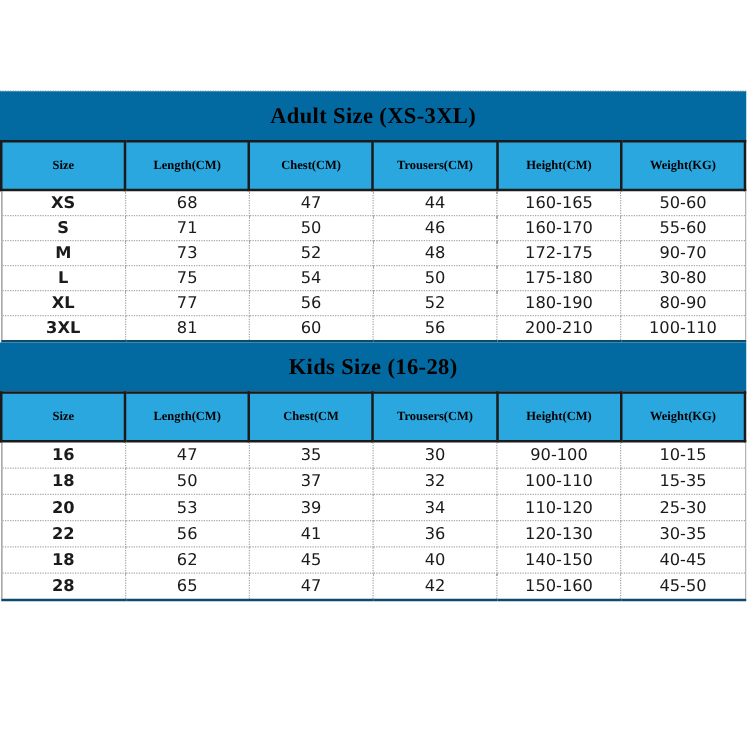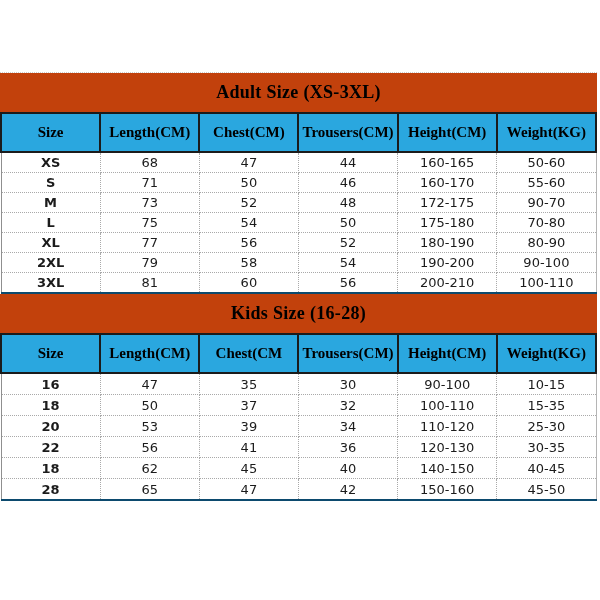--- a/index.html
+++ b/index.html
@@ -19,42 +19,42 @@
     top: 72px;
     left: 0;
     width: 597px;
     border-top: 1px dotted #cccccc;
   }
   .section-title {
     height: 39px;
     display: flex;
     align-items: center;
     justify-content: center;
-    background: #c2410c;
+    background: #0369a1;
     color: #000000;
     font-family: "Liberation Serif", serif;
     font-weight: bold;
     font-size: 18px;
     letter-spacing: 0.3px;
   }
   table.size-table {
     width: 100%;
     border-collapse: collapse;
     table-layout: fixed;
   }
   table.size-table th {
     background: #2aa7df;
     border: 2px solid #1b1b1b;
     height: 37px;
     padding: 0;
     text-align: center;
     vertical-align: middle;
     font-family: "Liberation Serif", serif;
     font-weight: bold;
-    font-size: 15px;
+    font-size: 10px;
     color: #000000;
   }
   table.size-table td {
     border: 1px dotted #a9a9a9;
     height: 19px;
     padding: 0;
     text-align: center;
     vertical-align: middle;
     font-family: "DejaVu Sans", sans-serif;
     font-size: 13px;
@@ -118,39 +118,31 @@
             <td>48</td>
             <td>172-175</td>
             <td>90-70</td>
           </tr>
           <tr>
             <td>L</td>
             <td>75</td>
             <td>54</td>
             <td>50</td>
             <td>175-180</td>
-            <td>70-80</td>
+            <td>30-80</td>
           </tr>
           <tr>
             <td>XL</td>
             <td>77</td>
             <td>56</td>
             <td>52</td>
             <td>180-190</td>
             <td>80-90</td>
           </tr>
           <tr>
-            <td>2XL</td>
-            <td>79</td>
-            <td>58</td>
-            <td>54</td>
-            <td>190-200</td>
-            <td>90-100</td>
-          </tr>
-          <tr>
             <td>3XL</td>
             <td>81</td>
             <td>60</td>
             <td>56</td>
             <td>200-210</td>
             <td>100-110</td>
           </tr>
         </tbody>
       </table>
   </section>

